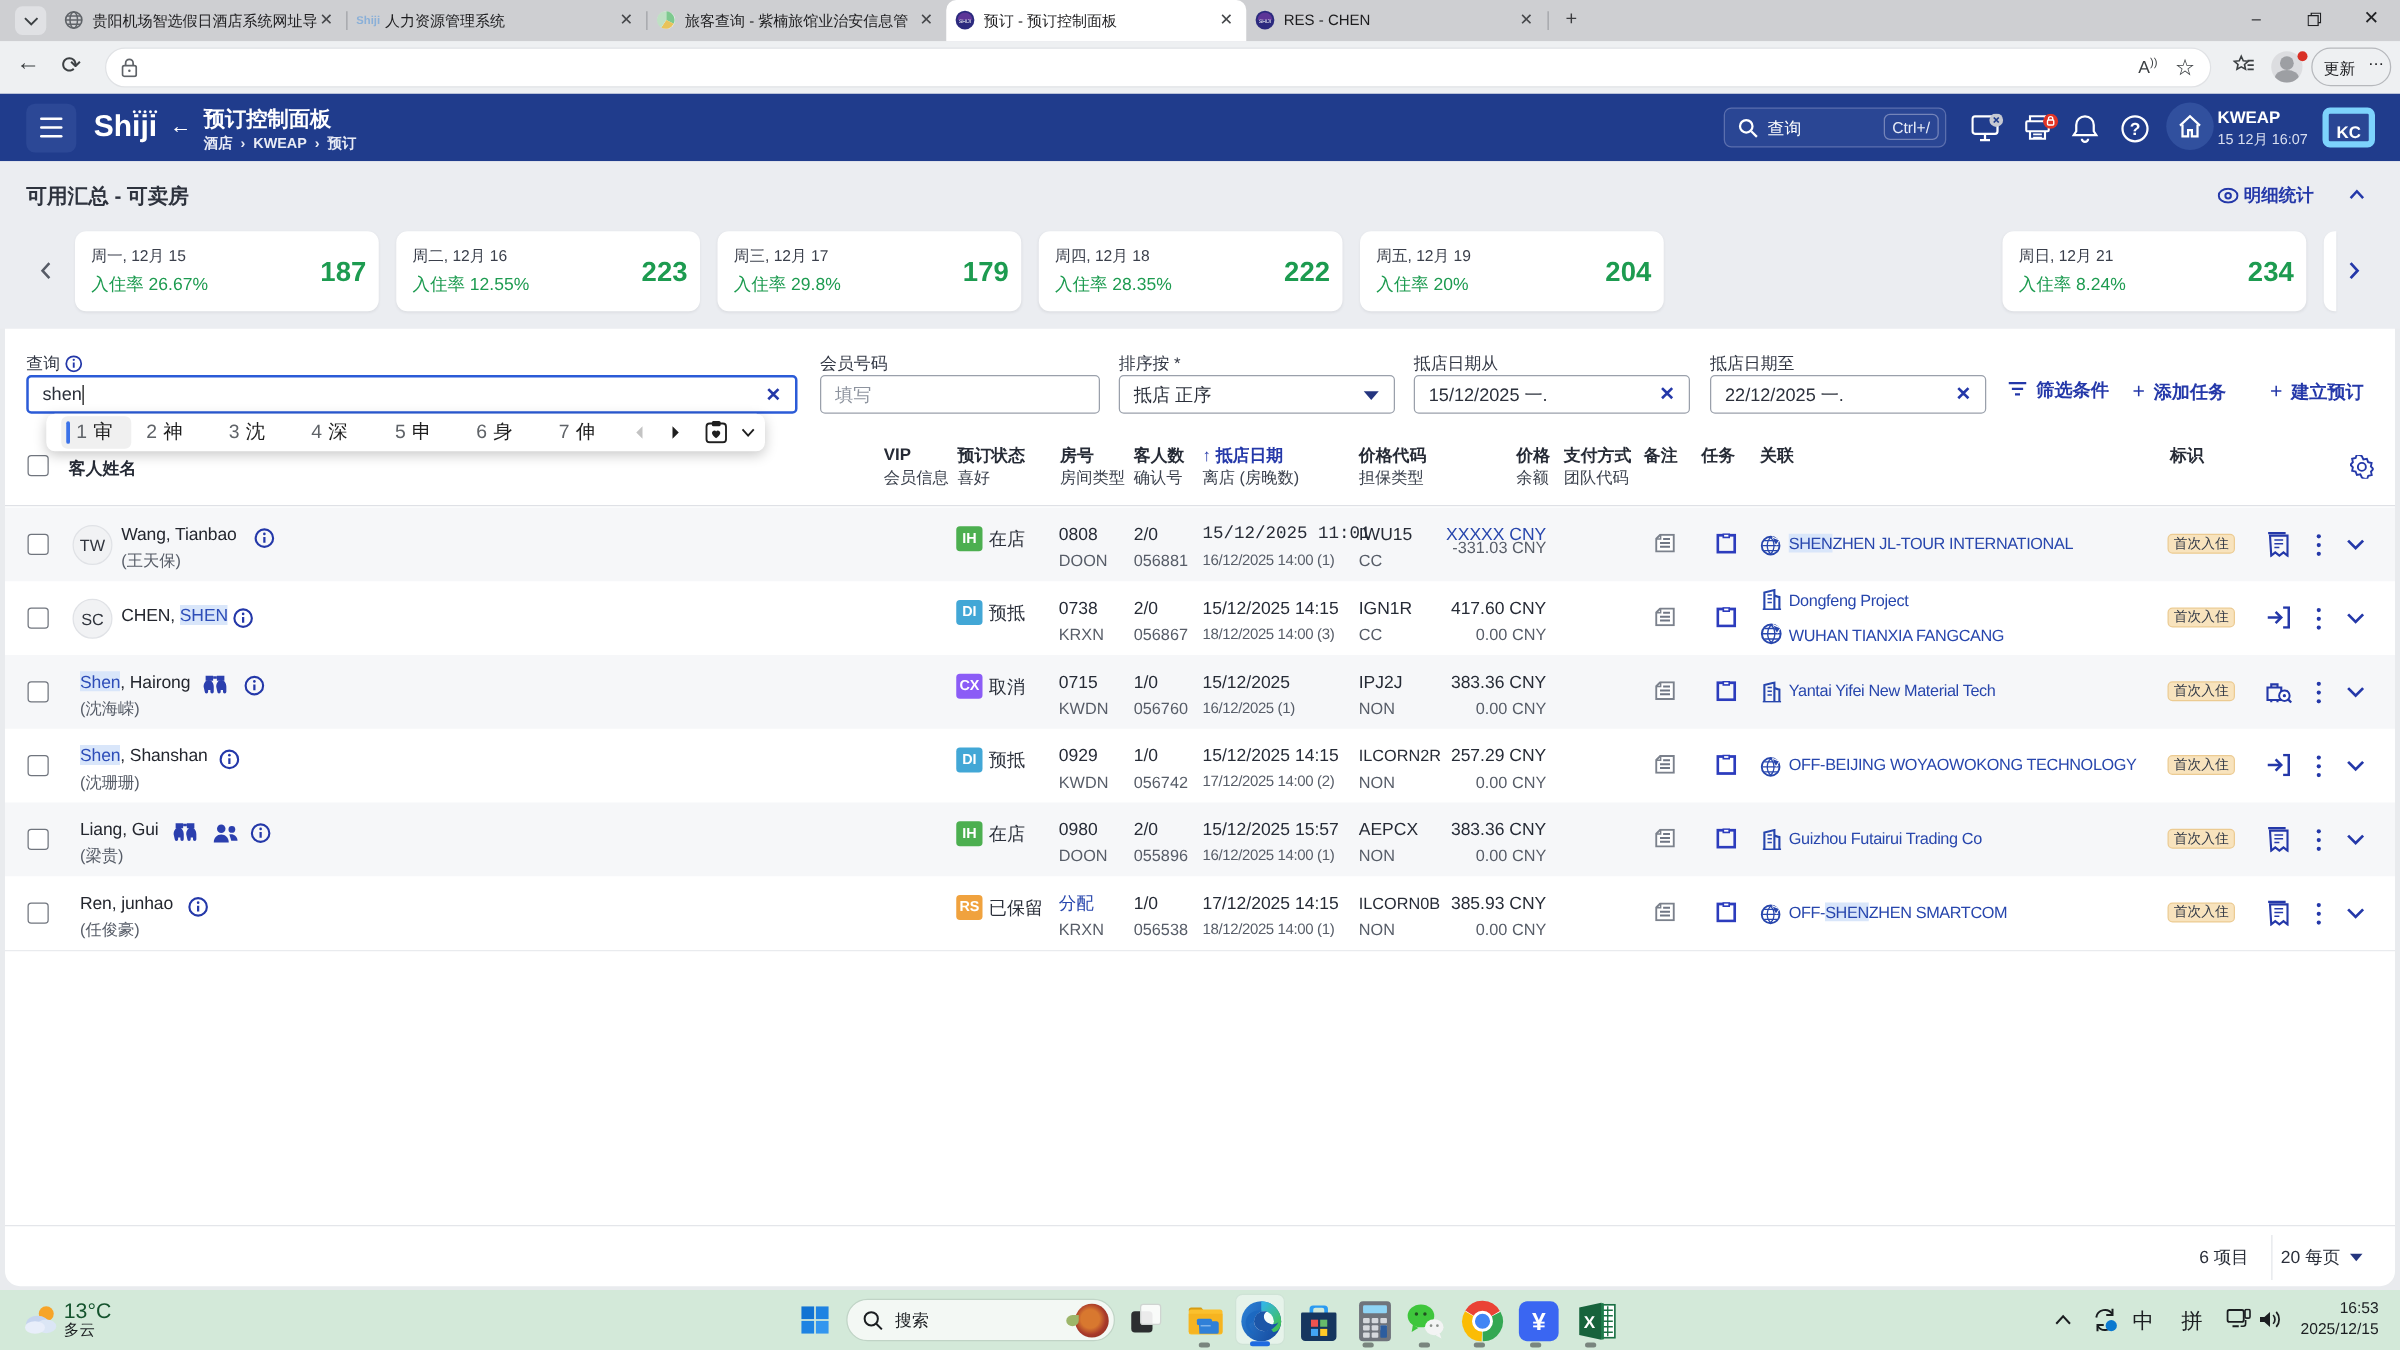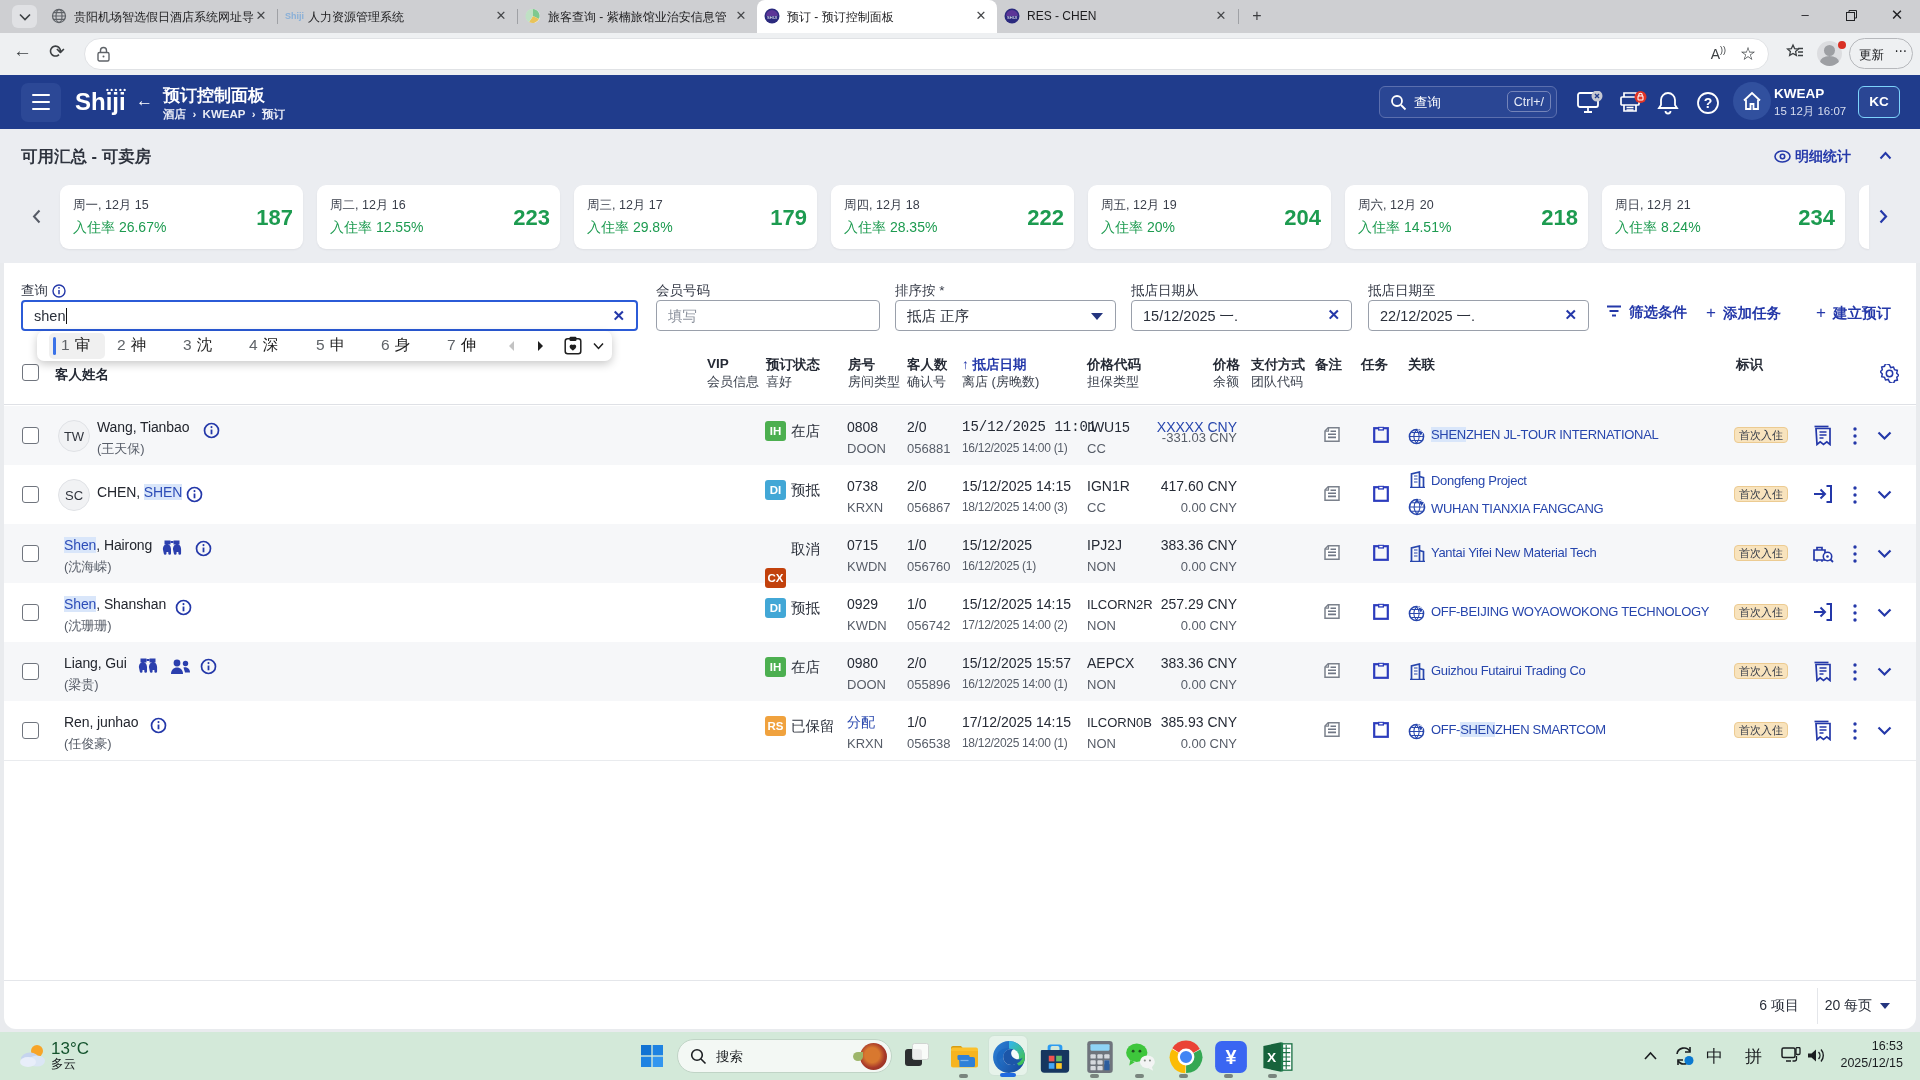--- a/index.html
+++ b/index.html
@@ -34,21 +34,21 @@
   #backarr { position:absolute; left:136px; top:16px; font-size:17px; color:#fff; }
   #ptitle { position:absolute; left:163px; top:9px; font-size:17px; font-weight:bold; }
   #crumbs { position:absolute; left:163px; top:32px; font-size:11.5px; font-weight:bold; color:#e8ebf5; }
   #hsearch { position:absolute; left:1379px; top:11px; width:178px; height:32px; border:1px solid #5b6fae; border-radius:6px; background:#2a4694; }
   #hsearch .ph { position:absolute; left:34px; top:7px; font-size:13.5px; color:#fff; }
   #hsearch .kbd { position:absolute; right:5px; top:4px; border:1px solid #7484b9; border-radius:5px; font-size:12.5px; color:#e8ecf7; padding:2.5px 6px; }
   .hico { position:absolute; top:16px; }
   #homecirc { position:absolute; left:1733px; top:7px; width:38px; height:38px; background:#31509e; border-radius:50%; }
   #kweap { position:absolute; left:1774px; top:11px; font-size:13.5px; font-weight:bold; }
   #ktime { position:absolute; left:1774px; top:29px; font-size:11.5px; color:#d9dff0; }
-  #kcbtn { position:absolute; left:1858px; top:11px; width:42px; height:32px; background:#2a4694; border:1px solid #7dd3fc; border-radius:6px; color:#fff; font-size:13.5px; font-weight:bold; text-align:center; line-height:30px; }
+  #kcbtn { position:absolute; left:1858px; top:11px; width:42px; height:32px; background:#2a4694; border:5px solid #7dd3fc; border-radius:6px; color:#fff; font-size:13.5px; font-weight:bold; text-align:center; line-height:30px; }
 
   
   #summary { position:absolute; left:0; top:129px; width:1920px; height:134px; background:#ebedf1; }
   #sumtitle { position:absolute; left:21px; top:17px; font-size:16.5px; font-weight:bold; color:#2e333e; }
   #detstat { position:absolute; left:1795px; top:19px; font-size:14px; font-weight:bold; color:#2438a9; }
   .sumchev { position:absolute; color:#2438a9; }
   .card { position:absolute; top:56px; width:243px; height:64px; background:#fff; border-radius:9px; box-shadow:0 1px 2px rgba(60,64,80,.08); }
   .card .d { position:absolute; left:13px; top:12px; font-size:12.5px; color:#3a3f4b; }
   .card .o { position:absolute; left:13px; top:34px; font-size:14px; color:#1d9b50; }
   .card .n { position:absolute; right:10px; top:20px; font-size:22px; font-weight:bold; color:#1d9b50; }
@@ -274,25 +274,20 @@
     </div>
   <div class="card" style="left:831px;">
       <div class="d">周四, 12月 18</div>
       <div class="o">入住率 28.35%</div>
       <div class="n">222</div>
     </div>
   <div class="card" style="left:1088px;">
       <div class="d">周五, 12月 19</div>
       <div class="o">入住率 20%</div>
       <div class="n">204</div>
-    </div>
-  <div class="card" style="left:1345px;">
-      <div class="d">周六, 12月 20</div>
-      <div class="o">入住率 14.51%</div>
-      <div class="n">218</div>
     </div>
   <div class="card" style="left:1602px;">
       <div class="d">周日, 12月 21</div>
       <div class="o">入住率 8.24%</div>
       <div class="n">234</div>
     </div>
   <div class="card" style="left:1859px;width:10px;border-radius:9px 0 0 9px;"></div>
 </div>
 
 <div id="panel">
@@ -510,21 +505,21 @@
         <path d="M2.5 1.5h6v4h-6zM11.5 1.5h6v4h-6z" fill="#2b3fae"></path>
         <path d="M8.5 3h3" stroke="#2b3fae" stroke-width="2"></path>
         <path d="M1 12.5C1 9 3 6.5 5.5 6.5S10 9 10 12.5V17a1.5 1.5 0 0 1-3 0v-1.5H5V17a1.5 1.5 0 0 1-3 0z" fill="#2b3fae" transform="scale(0.9) translate(0,-1)"></path>
         <path d="M10 12.5C10 9 12 6.5 14.5 6.5S19 9 19 12.5V17a1.5 1.5 0 0 1-3 0v-1.5h-2V17a1.5 1.5 0 0 1-3 0z" fill="#2b3fae" transform="scale(0.9) translate(2.2,-1)"></path>
       </svg>
     <svg class="ibtn" style="left:191px;top:16px;" width="17" height="17" viewBox="0 0 18 18">
         <circle cx="9" cy="9" r="7.4" fill="none" stroke="#2438a9" stroke-width="1.8"></circle>
         <path d="M9 8v5" stroke="#2438a9" stroke-width="1.9"></path>
         <circle cx="9" cy="5.4" r="1.1" fill="#2438a9"></circle>
       </svg>
-    <div class="badge" style="left:761px;top:15px;background:#c2410c;margin-top:29px;">CX</div>
+    <div class="badge" style="left:761px;top:15px;background:#8b5cf6;">CX</div>
       <div class="stxt" style="top:16px;">取消</div>
     <div class="c1" style="left:843px;top:13px;">0715</div>
       <div class="c2" style="left:843px;top:35px;">KWDN</div>
     <div class="c1" style="left:903px;top:13px;">1/0</div>
       <div class="c2" style="left:903px;top:35px;">056760</div>
     <div class="c1" style="left:958px;top:13px;">15/12/2025</div>
       <div class="c2 dt" style="left:958px;top:35px;">16/12/2025 (1)</div>
     <div class="c1" style="left:1083px;top:13px;">IPJ2J</div>
       <div class="c2" style="left:1083px;top:35px;">NON</div>
     <div class="pr1" style="top:13px;">383.36 CNY</div>

